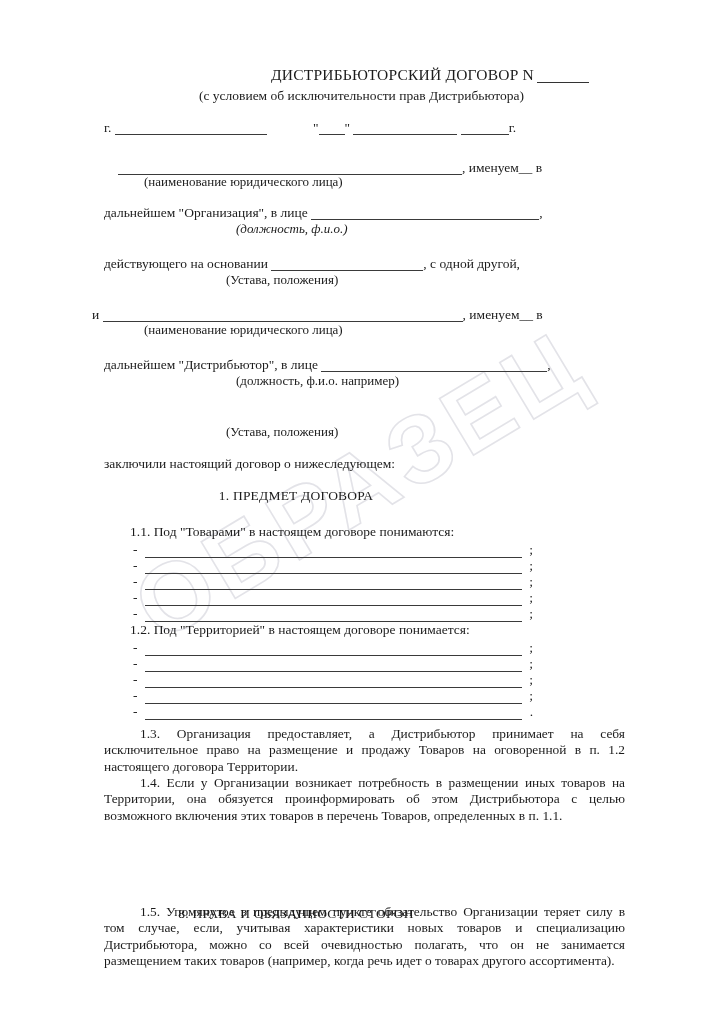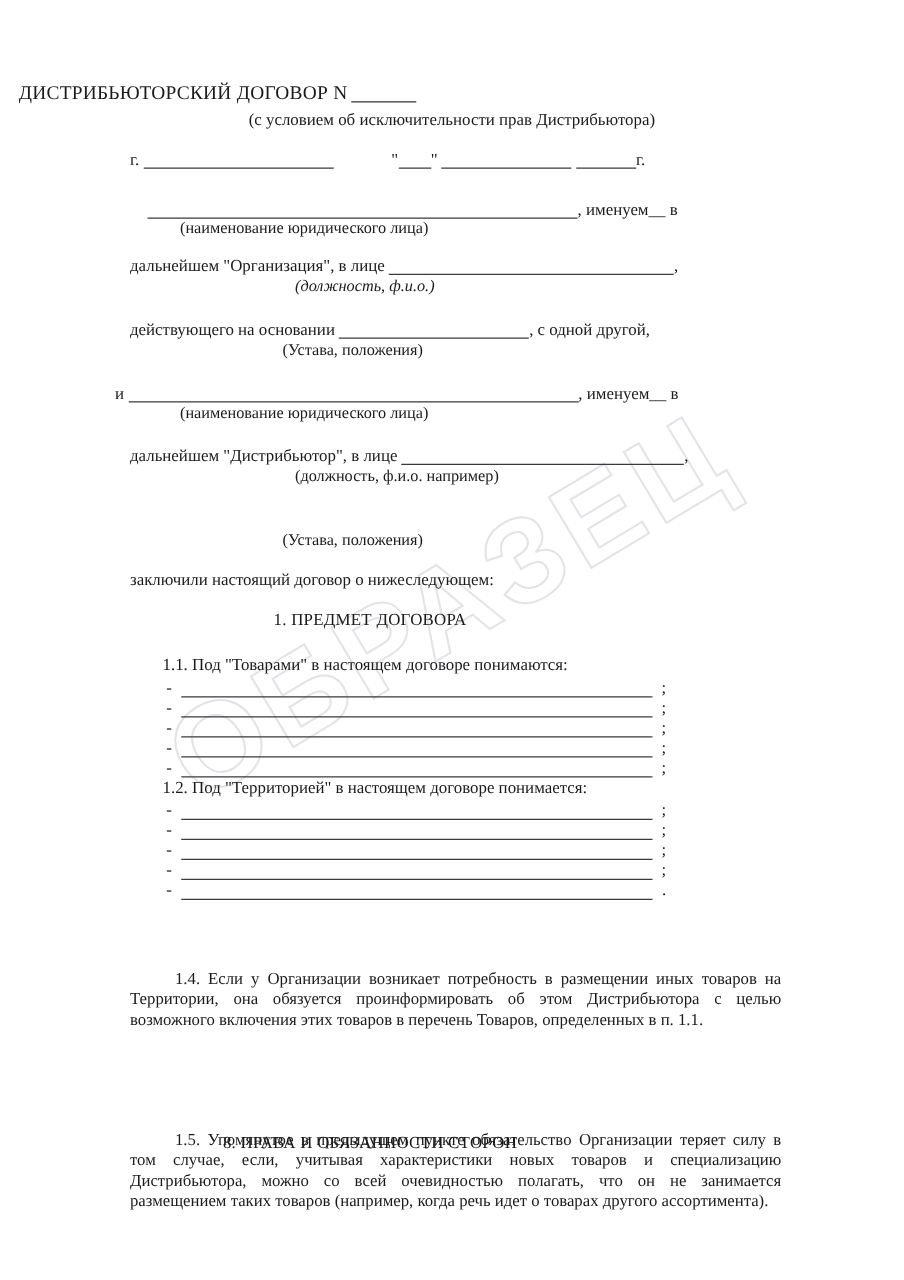--- a/index.html
+++ b/index.html
@@ -51,24 +51,23 @@
     left: 0; top: 0;
     width: 723px;
     height: 1024px;
     z-index: 2;
   }
 
   .doc-title {
     position: absolute;
     left: 0;
     width: 589px;
-    text-align: left;
+    text-align: right;
     font-size: 15.5px;
     letter-spacing: 0.2px;
-    padding-left: 15px;
   }
   .doc-title .num-blank {
     display: inline-block;
     width: 52px;
     border-bottom: 1px solid #333;
     vertical-align: -3px;
     margin-left: 3px;
   }
   .doc-subtitle {
     position: absolute;
@@ -260,18 +259,19 @@
     <span class="dash">-</span>
       <span class="rule"></span>
       <span class="term">;</span>
   </div>
   <div class="fill-row" style="left:133px; top:704px; width:400px;">
     <span class="dash">-</span>
       <span class="rule"></span>
       <span class="term">.</span>
   </div>
 
+  <div class="para" style="left:104px; top:726px; width:521px;">1.3. Организация предоставляет, а Дистрибьютор принимает на себя исключительное право на размещение и продажу Товаров на оговоренной в п. 1.2 настоящего договора Территории.</div>
   <div class="para" style="left:104px; top:775px; width:521px;">1.4. Если у Организации возникает потребность в размещении иных товаров на Территории, она обязуется проинформировать об этом Дистрибьютора с целью возможного включения этих товаров в перечень Товаров, определенных в п. 1.1.</div>
   <div class="para" style="left:104px; top:868px; width:521px;margin-top:36px;">1.5. Упомянутое в предыдущем пункте обязательство Организации теряет силу в том случае, если, учитывая характеристики новых товаров и специализацию Дистрибьютора, можно со всей очевидностью полагать, что он не занимается размещением таких товаров (например, когда речь идет о товарах другого ассортимента).</div>
 
   <div class="section-head" style="top:906px;">8. ПРАВА И ОБЯЗАННОСТИ СТОРОН</div>
 
 </div>
 
 </body></html>

